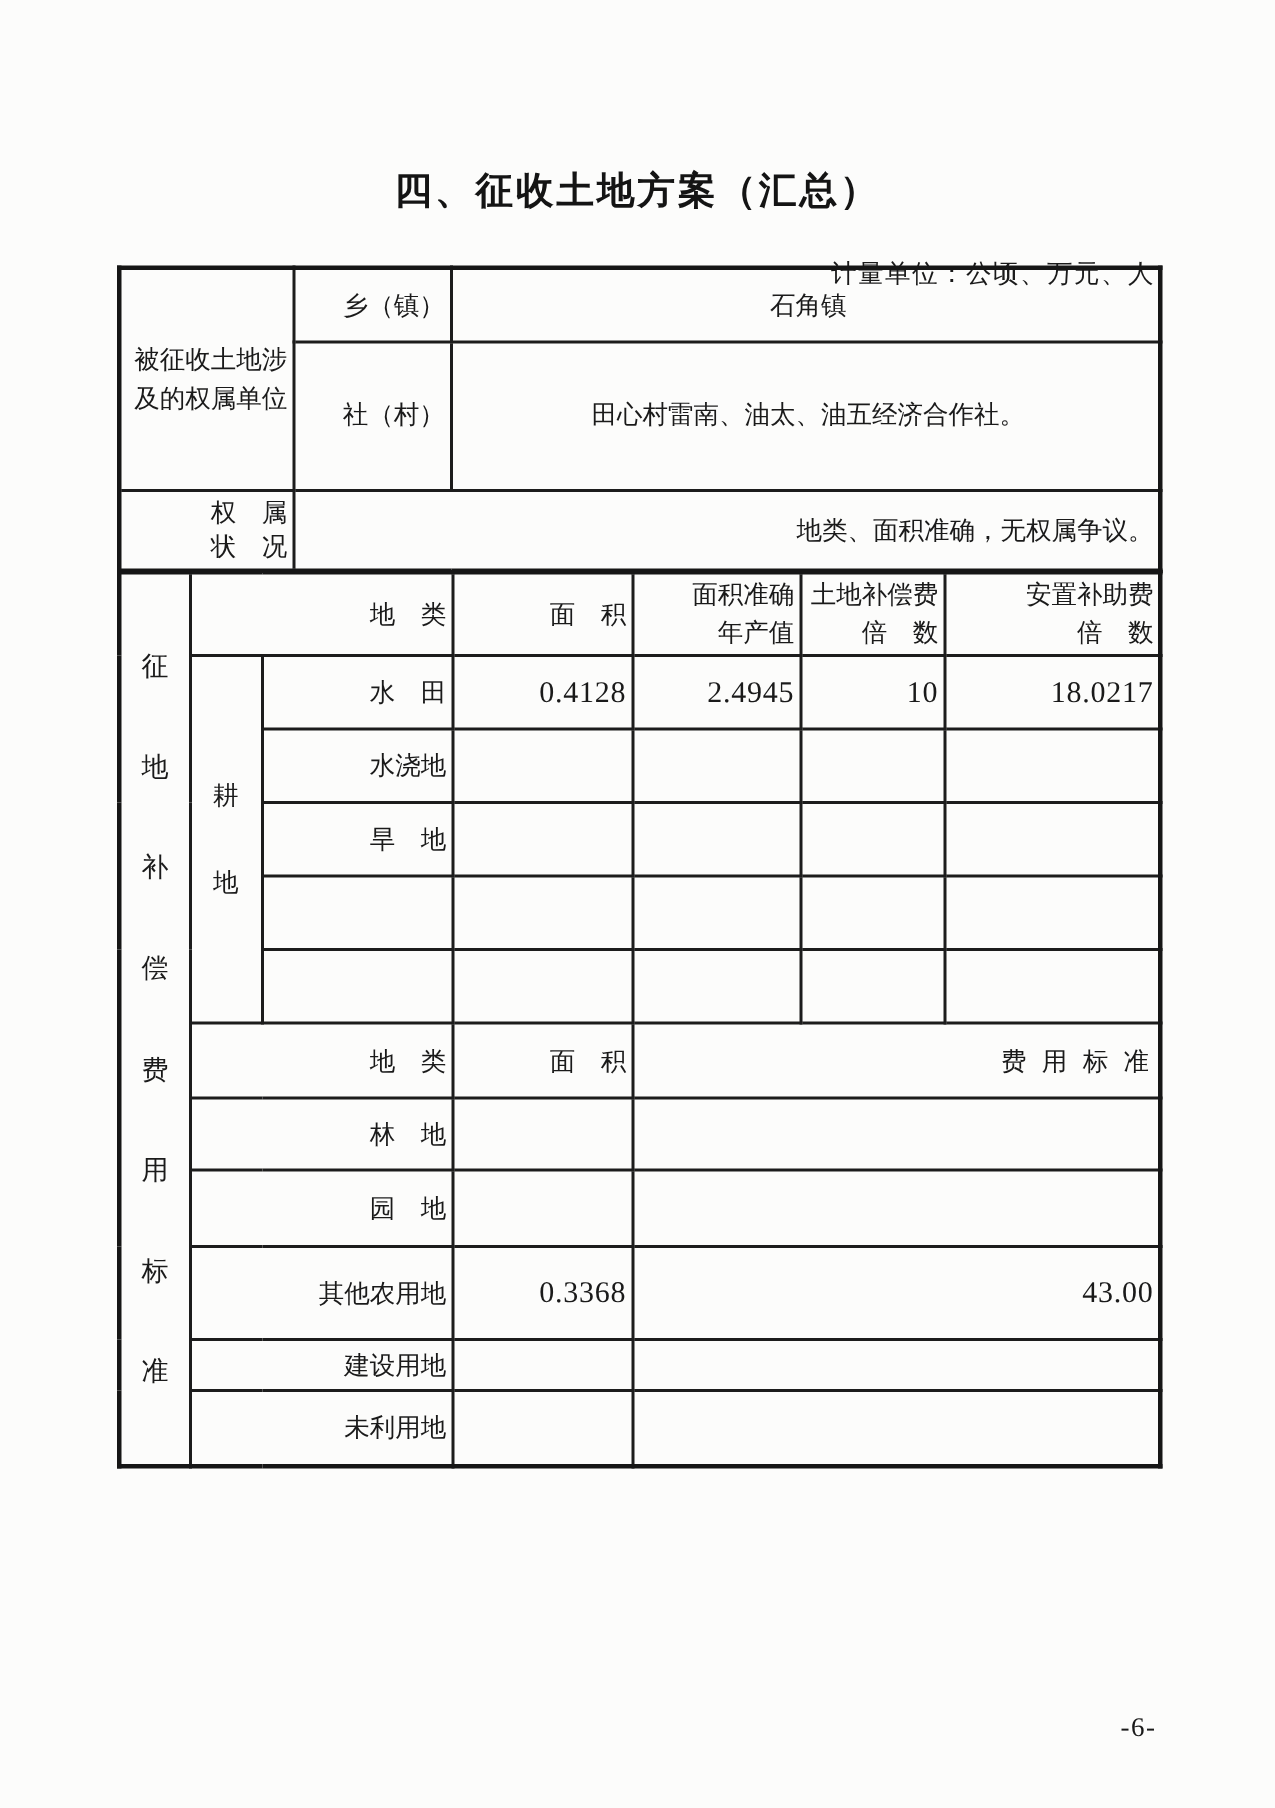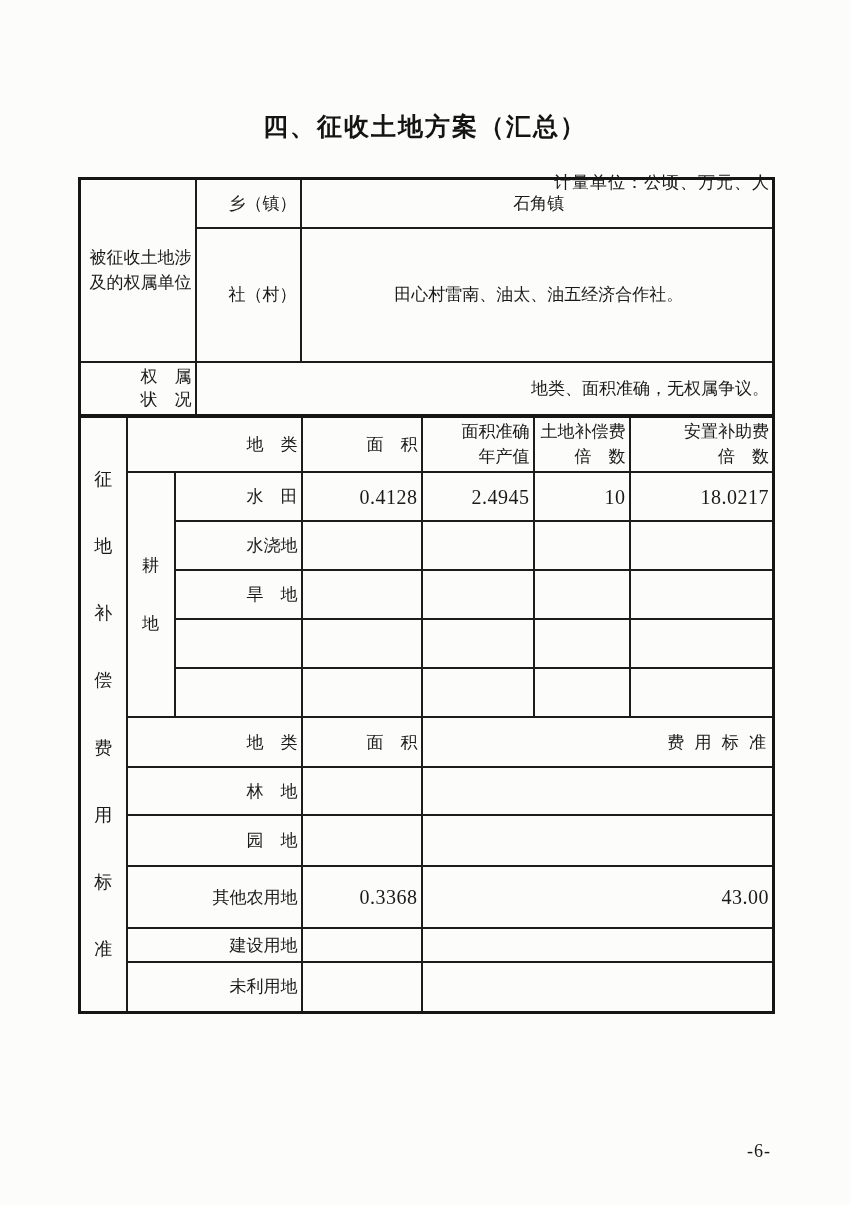--- a/index.html
+++ b/index.html
@@ -98,21 +98,21 @@
           <col style="width:116px">
           <col style="width:105px">
           <col style="width:473px">
         </colgroup>
       <tbody>
           <tr style="height:49px">
         <td rowspan="2">被征收土地涉及的权属单位</td>
         <td>乡（镇）</td>
         <td class="left">石角镇</td>
       </tr>
-      <tr style="height:134px">
+      <tr style="height:99px">
         <td>社（村）</td>
         <td class="left">田心村雷南、油太、油五经济合作社。</td>
       </tr>
       <tr style="height:47px">
         <td class="two-line">
           <span>权　属</span>
           <span>状　况</span>
         </td>
         <td colspan="2">地类、面积准确，无权属争议。</td>
       </tr>

